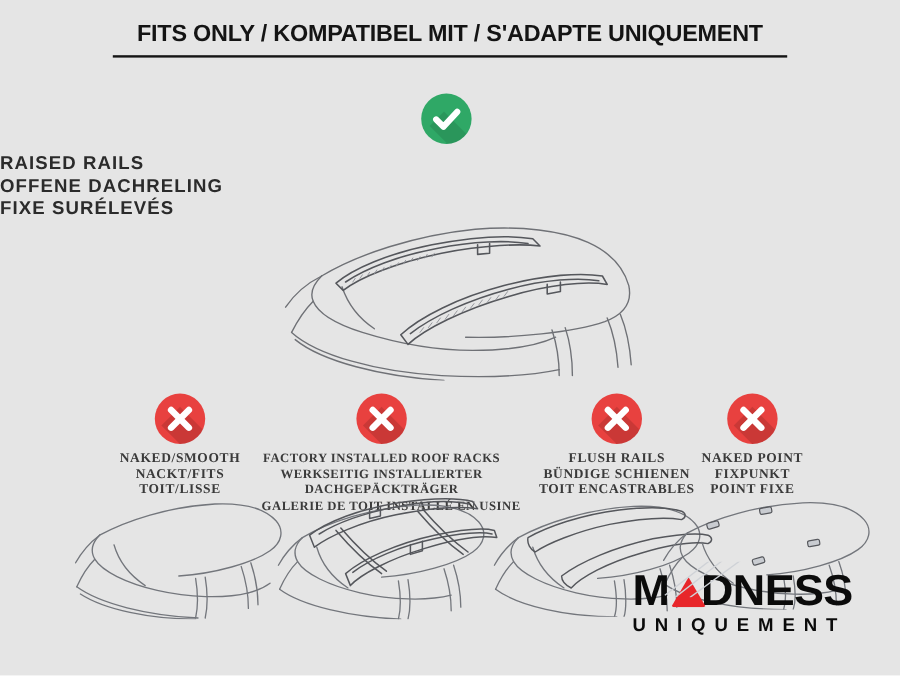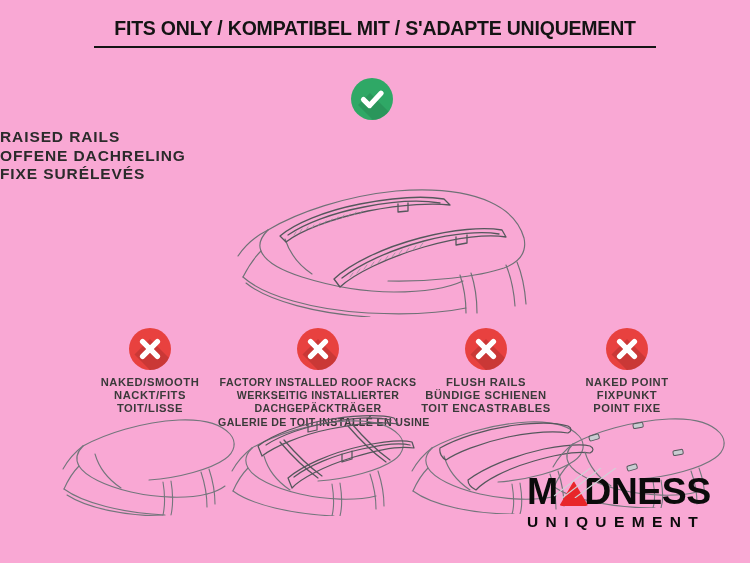--- a/index.html
+++ b/index.html
@@ -2,21 +2,21 @@
 <html><head>
 <meta charset="utf-8">
 <style>
   * { box-sizing: border-box; margin: 0; padding: 0; }
   html, body {
     width: 750px; height: 563px;
     background: #ffffff;
     font-family: "Liberation Sans", sans-serif;
     overflow: hidden;
   }
-  .page { position: relative; width: 750px; height: 563px; background: #f9a8d4; }
+  .page { position: relative; width: 750px; height: 563px; background: #e5e5e5; }
 
   
   .header-title {
     position: absolute; top: 17px; left: 0; width: 750px;
     text-align: center;
     font-size: 19.5px;
     font-weight: 700;
     letter-spacing: -0.2px;
     color: #141414;
     white-space: nowrap;
@@ -51,24 +51,24 @@
     letter-spacing: 0.9px;
     color: #2b2b2b;
     line-height: 18.5px;
     white-space: nowrap;
   }
 
   
   .hero-art { position: absolute; top: 182px; left: 228px; width: 310px; height: 135px; }
 
   
-  .col { position: absolute; top: 328px; }
+  .col { position: absolute; top: 328px; font-family: Liberation Serif, serif; }
   .col-0 { left: 50px;  width: 200px; }
   .col-1 { left: 218px; width: 200px; }
-  .col-2 { left: 392px; width: 188px; }
+  .col-2 { left: 420px; width: 188px; }
   .col-3 { left: 552px; width: 150px; }
 
   .x-icon {
     position: relative; margin: 0 auto;
     width: 42px; height: 42px; border-radius: 50%;
     background: #e8413f;
     overflow: hidden;
   }
   .x-icon .shadow {
     position: absolute; left: 21px; top: 11px;

